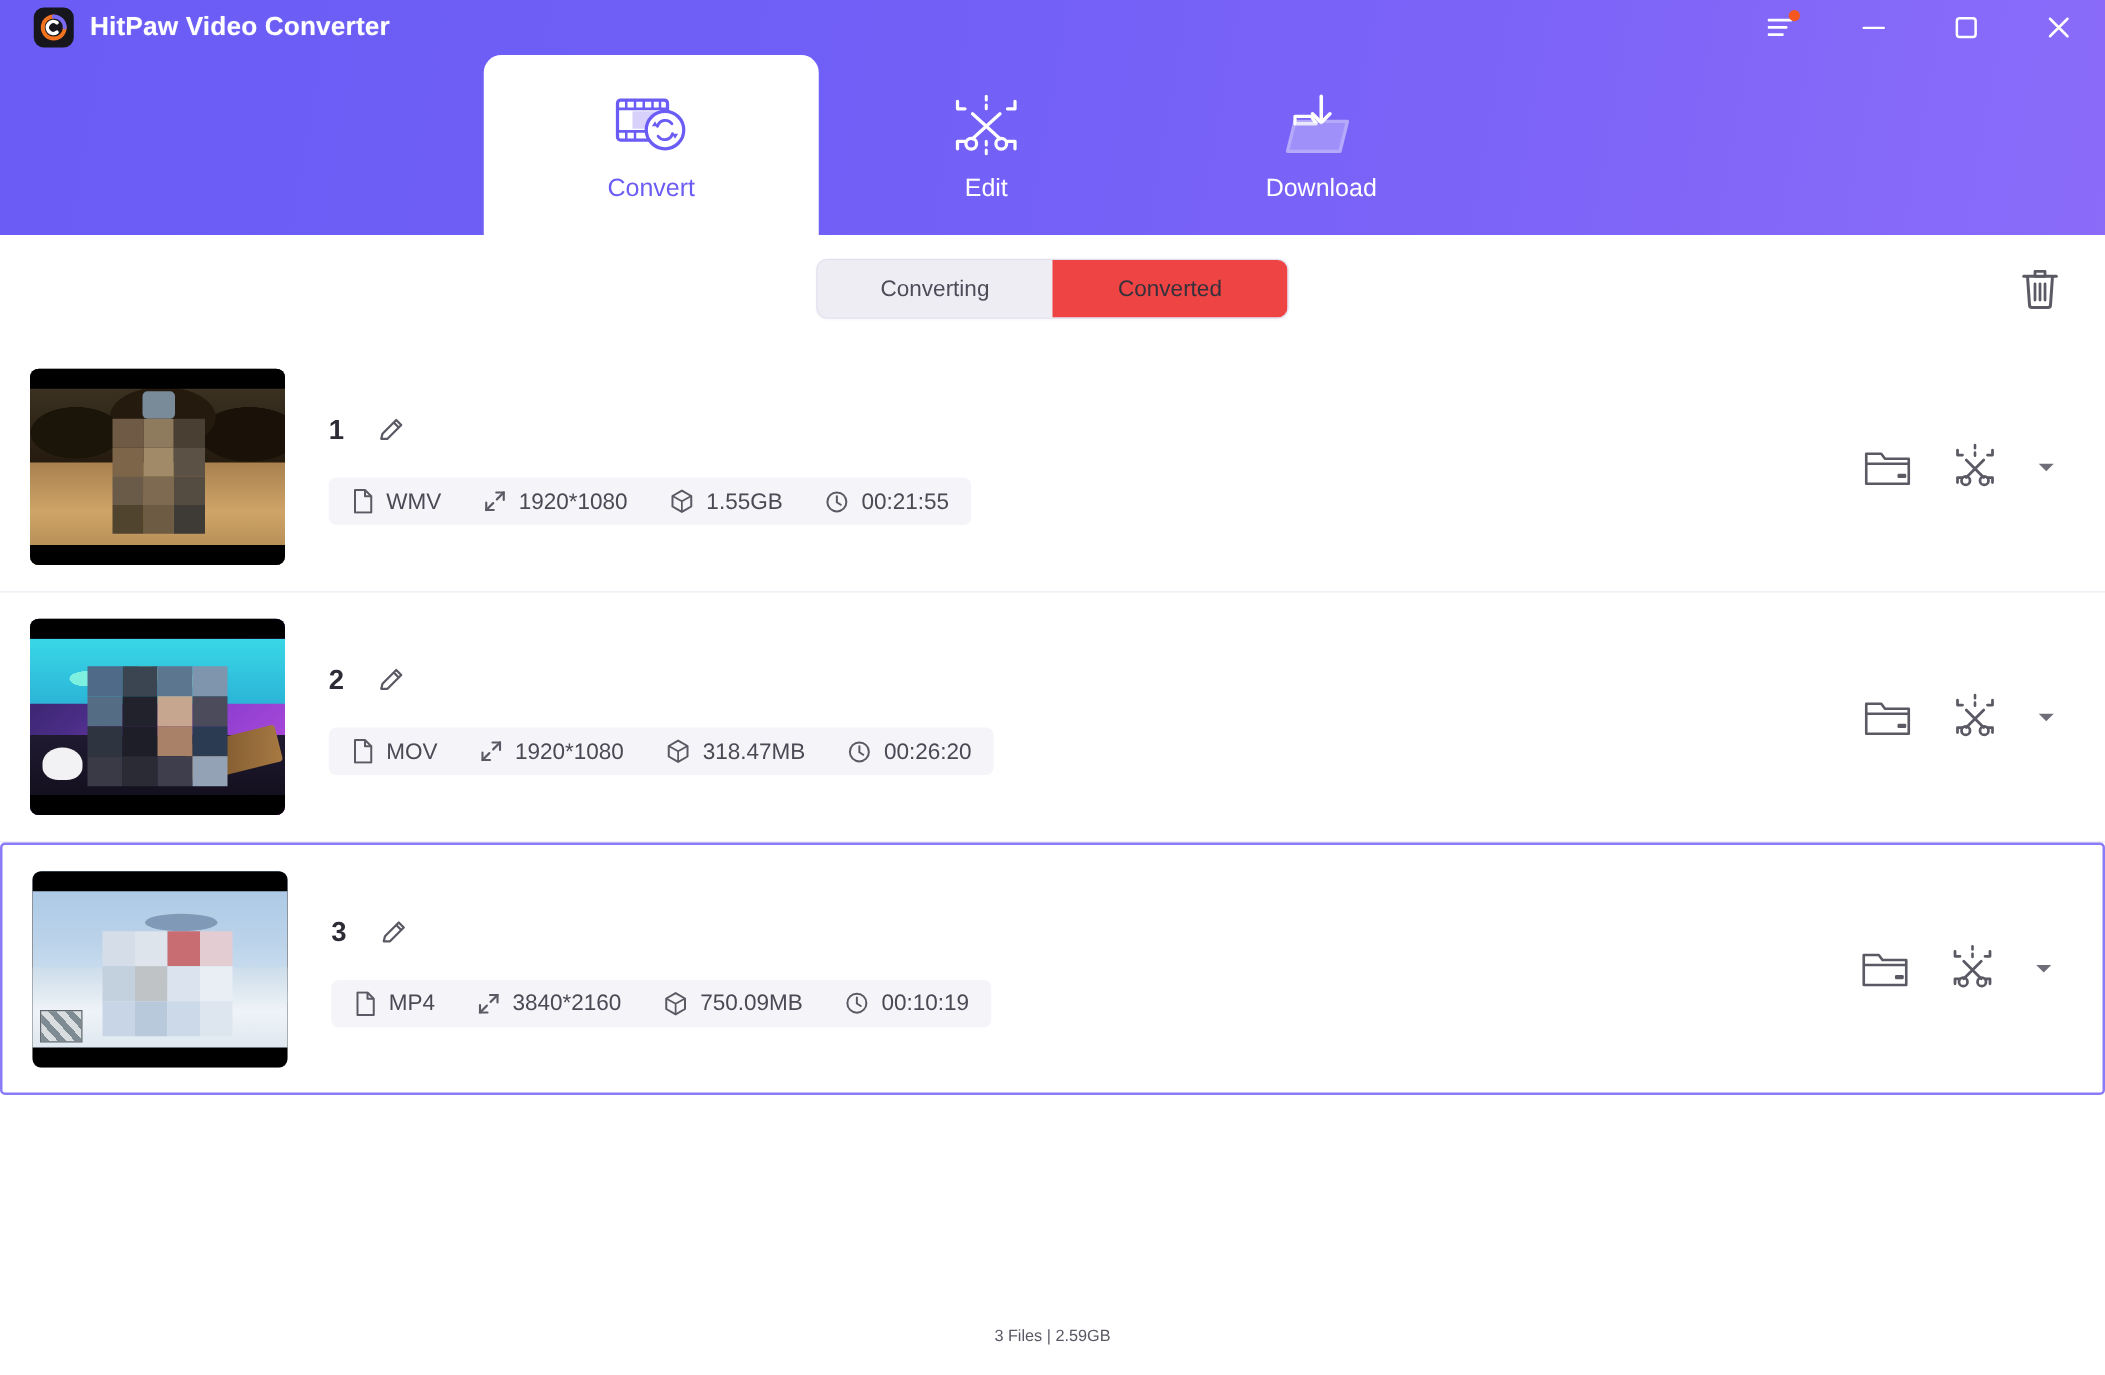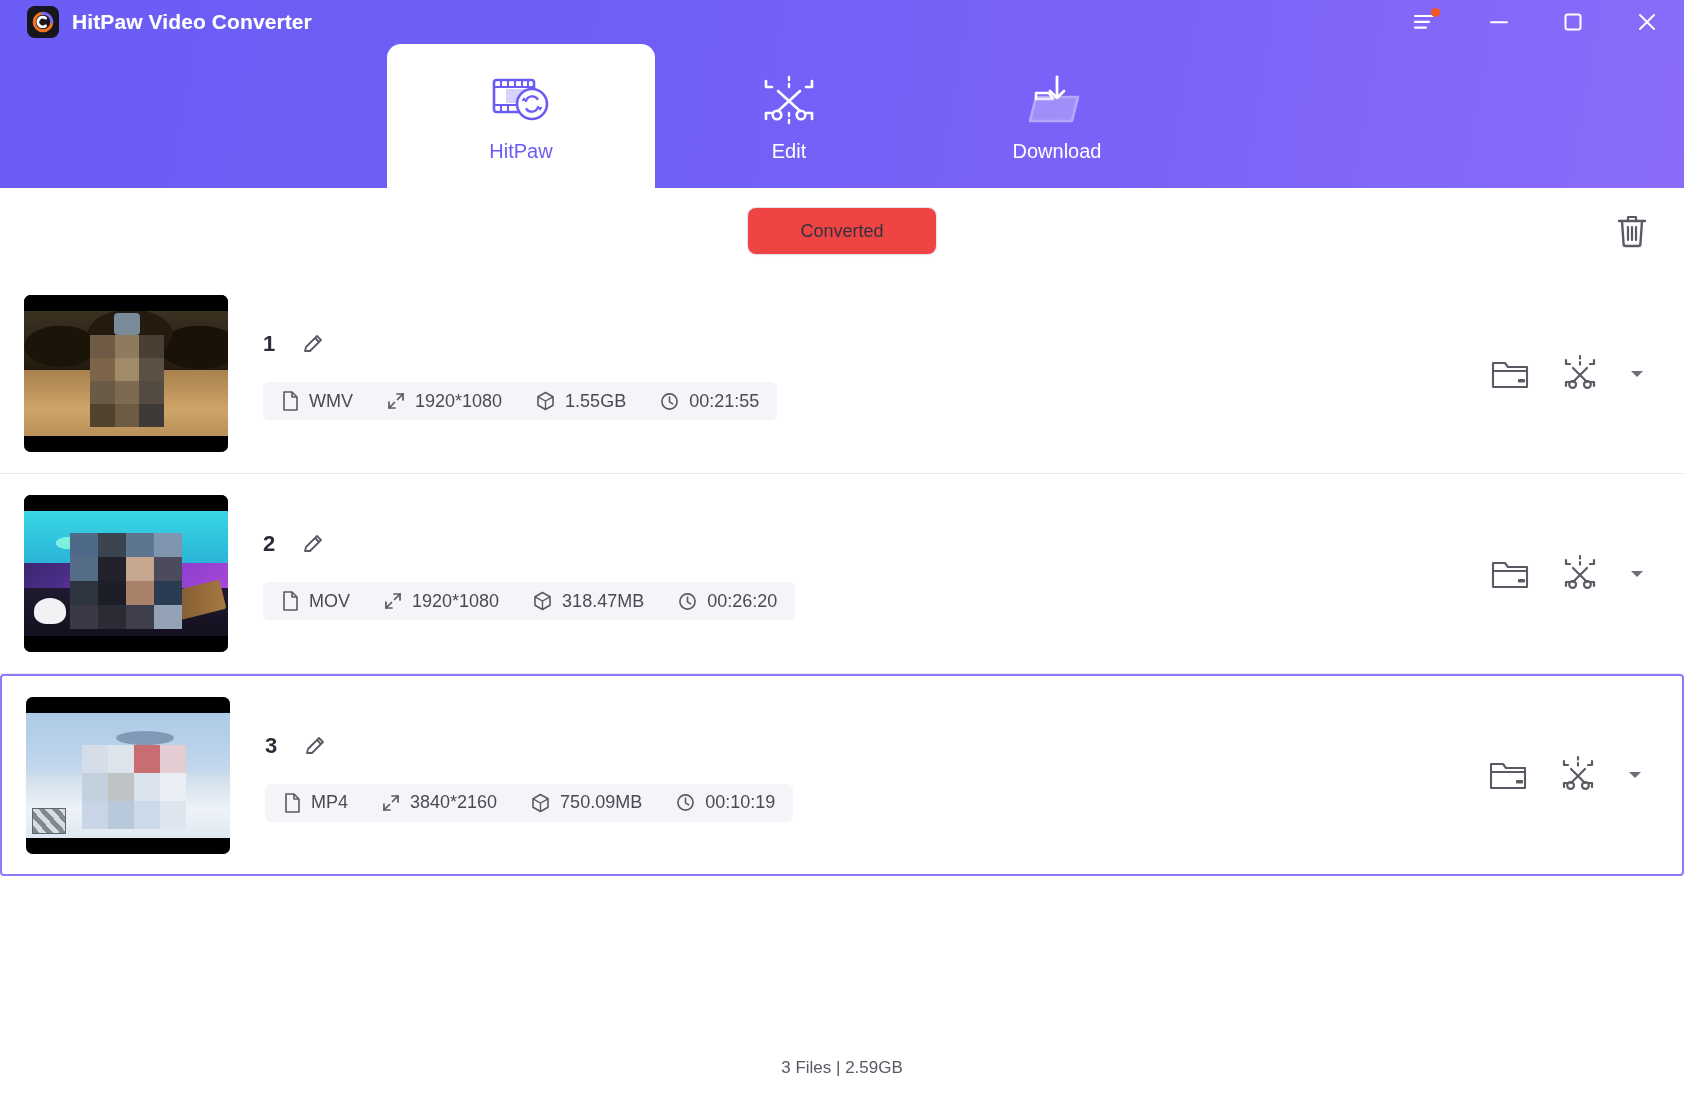--- a/index.html
+++ b/index.html
@@ -150,21 +150,21 @@
   .meta .mi { display:flex; align-items:center; }
 
   .rowactions { display:flex; align-items:center; gap:18px; flex:0 0 auto; padding-right:10px; }
   .act { width:52px; height:52px; display:flex; align-items:center; justify-content:center; cursor:default; }
   .caret { width:26px; display:flex; align-items:center; justify-content:center; cursor:default; }
 
   
   .footer {
     flex:0 0 64px; height:64px; background:#fff;
     display:flex; align-items:center; justify-content:center;
-    font-size:17px; color:#5a5864;
+    font-size:13px; color:#5a5864;
   }
 </style>
 </head>
 <body>
 
 <div class="app">
 
   <div class="header">
 
     <div class="titlebar">
@@ -216,21 +216,21 @@
             <path d="M11 7 V14 M18 7 V14 M25 7 V14 M32 7 V14 M38 7 V14" stroke="#6a5cf5" stroke-width="2"></path>
             <path d="M11 32 V39 M18 32 V39" stroke="#6a5cf5" stroke-width="2"></path>
             <rect x="16" y="16" width="25" height="14" fill="#c9c2fb" opacity=".75"></rect>
             <circle cx="42" cy="31" r="15" fill="#ffffff" stroke="#6a5cf5" stroke-width="2.6"></circle>
             <path d="M36 28 a6.5 6.5 0 0 1 11.5 -2" fill="none" stroke="#6a5cf5" stroke-width="2.3" stroke-linecap="round"></path>
             <path d="M48 34 a6.5 6.5 0 0 1 -11.5 2" fill="none" stroke="#6a5cf5" stroke-width="2.3" stroke-linecap="round"></path>
             <path d="M34 24 l2.5 4 h-5 z" fill="#6a5cf5"></path>
             <path d="M50 38 l-2.5 -4 h5 z" fill="#6a5cf5"></path>
           </svg>
         </div>
-        <div class="tlabel">HitPaw</div>
+        <div class="tlabel">Convert</div>
       </div>
 
       <div class="tab">
         <div class="tabicon">
           <svg width="62" height="56" viewBox="0 0 62 56">
             <path d="M14 14 h-6 v-6 M48 14 h6 v-6 M14 40 h-6 v6 M48 40 h6 v6" fill="none" stroke="#ffffff" stroke-width="2.6" stroke-linecap="round" stroke-linejoin="round"></path>
             <path d="M31 4 V16" stroke="#ffffff" stroke-width="2.4" stroke-linecap="round" stroke-dasharray="3 4"></path>
             <path d="M31 40 V52" stroke="#ffffff" stroke-width="2.4" stroke-linecap="round" stroke-dasharray="3 4"></path>
             <path d="M20 18 L42 38 M42 18 L20 38" stroke="#ffffff" stroke-width="2.6" stroke-linecap="round"></path>
             <circle cx="19" cy="42" r="4.3" fill="none" stroke="#ffffff" stroke-width="2.6"></circle>
@@ -250,20 +250,21 @@
           </svg>
         </div>
         <div class="tlabel">Download</div>
       </div>
 
     </div>
   </div>
 
   <div class="subbar">
     <div class="segment">
+      <div class="seg">Converting</div>
       <div class="seg active">Converted</div>
     </div>
     <div class="trash-btn">
       <svg width="34" height="36" viewBox="0 0 34 36">
         <path d="M4 8 H30" stroke="#5b5963" stroke-width="2.4" stroke-linecap="round"></path>
         <path d="M13 4 h8 v4 h-8 z" fill="none" stroke="#5b5963" stroke-width="2.2" stroke-linejoin="round"></path>
         <path d="M7 8 l1.6 23 a2 2 0 0 0 2 2 h12.8 a2 2 0 0 0 2 -2 L27 8" fill="none" stroke="#5b5963" stroke-width="2.4" stroke-linejoin="round"></path>
         <path d="M13 14 V27 M17 14 V27 M21 14 V27" stroke="#5b5963" stroke-width="2.2" stroke-linecap="round"></path>
       </svg>
     </div>

